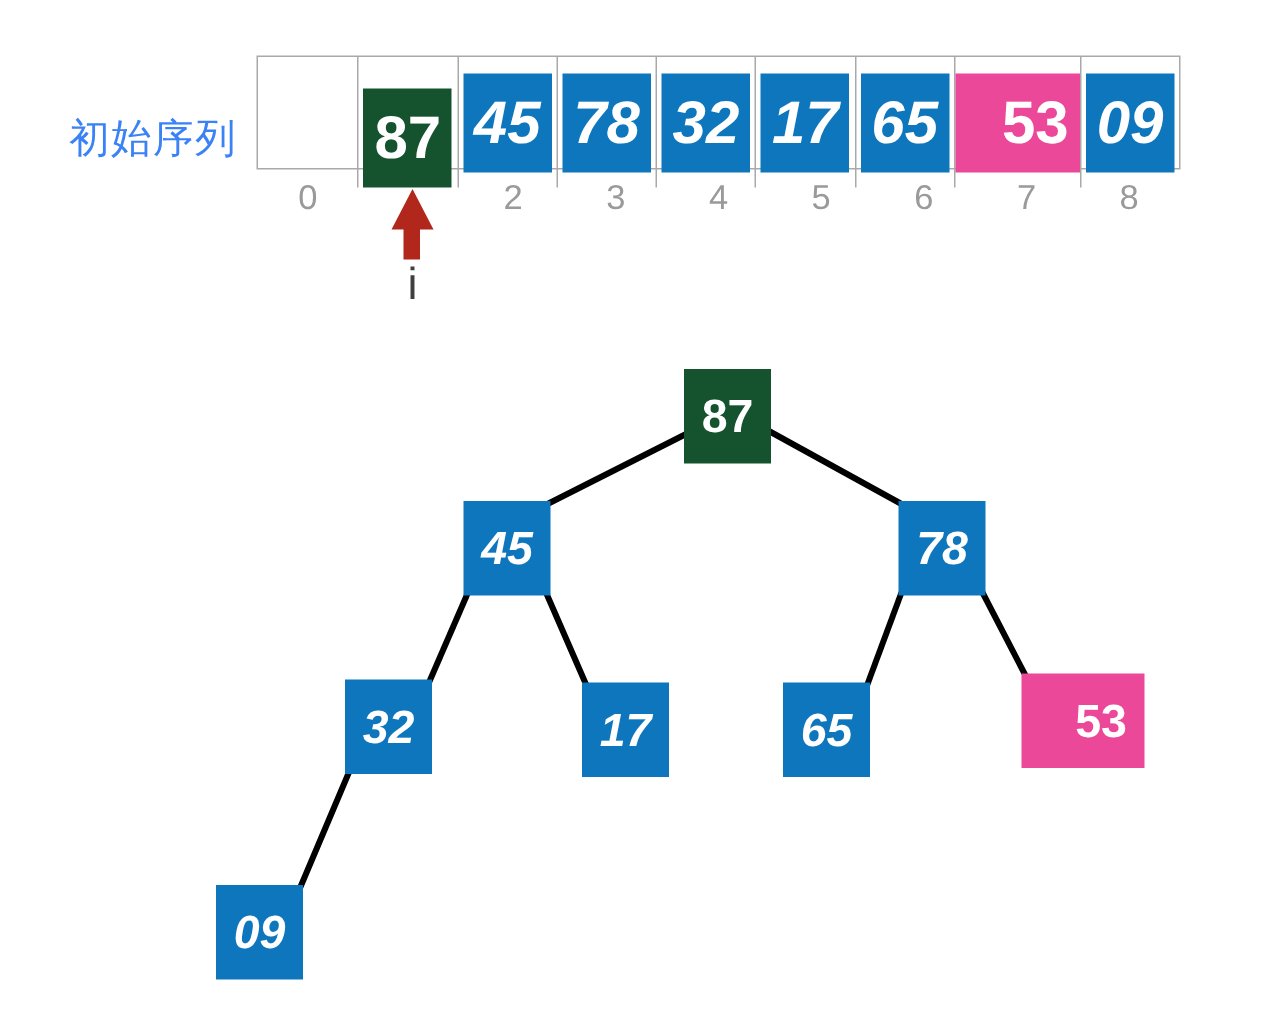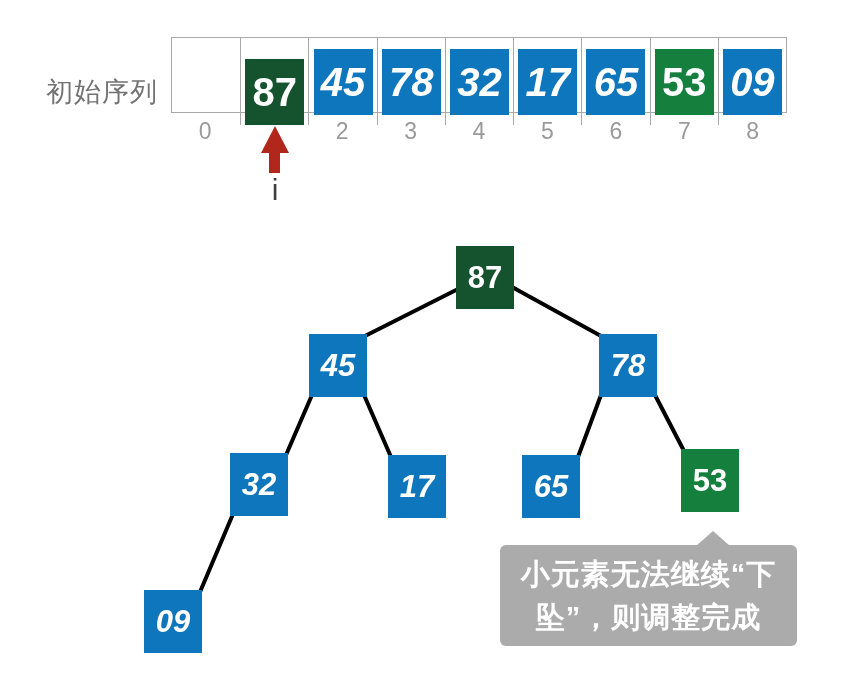--- a/index.html
+++ b/index.html
@@ -2,21 +2,21 @@
 <html><head>
 <meta charset="utf-8">
 <style>
   html,body{margin:0;padding:0;background:#ffffff;}
   body{font-family:"Liberation Sans","DejaVu Sans",sans-serif;}
   .canvas{position:relative;width:851px;height:673px;background:#ffffff;overflow:hidden;}
 
   
   .seq-label{
     position:absolute;left:46px;top:74px;width:120px;
-    font-size:27px;color:#737373;letter-spacing:1px;white-space:nowrap;
+    font-size:27px;color:#3b82f6;letter-spacing:1px;white-space:nowrap;
   }
   .array{
     position:absolute;left:171px;top:37px;width:616px;height:76px;
     border:1px solid #a9a9a9;display:grid;grid-template-columns:repeat(9,1fr);
     box-sizing:border-box;background:#ffffff;
   }
   .cell{
     border-left:1px solid #a9a9a9;display:flex;align-items:center;justify-content:center;
   }
   .cell:first-child{border-left:none;}
@@ -48,21 +48,21 @@
 
   
   .edges{position:absolute;left:0;top:0;width:851px;height:673px;}
   .node{
     position:absolute;width:58px;height:63px;
     display:flex;align-items:center;justify-content:center;
     color:#ffffff;font-size:31px;font-weight:bold;line-height:1;
   }
   .red{background:#14532d;margin-top:21px;}
   .blue{background:#0e76bc;font-style:italic;}
-  .purple{background:#15803d;}
+  .purple{background:#ec4899;padding-left:24px;}
 
   .n0{left:456px;top:225px;}
   .n1{left:309px;top:334px;}
   .n2{left:599px;top:334px;}
   .n3{left:230px;top:453px;}
   .n4{left:388px;top:455px;}
   .n5{left:522px;top:455px;}
   .n6{left:681px;top:449px;}
   .n7{left:144px;top:590px;}
 
@@ -143,19 +143,14 @@
 
   <div class="node n0 red">87</div>
   <div class="node n1 blue">45</div>
   <div class="node n2 blue">78</div>
   <div class="node n3 blue">32</div>
   <div class="node n4 blue">17</div>
   <div class="node n5 blue">65</div>
   <div class="node n6 purple">53</div>
   <div class="node n7 blue">09</div>
 
-  <div class="tooltip">
-    <div class="tooltip-arrow"></div>
-    <div>小元素无法继续“下</div>
-    <div>坠”，则调整完成</div>
-  </div>
 
 </div>
 
 </body></html>

